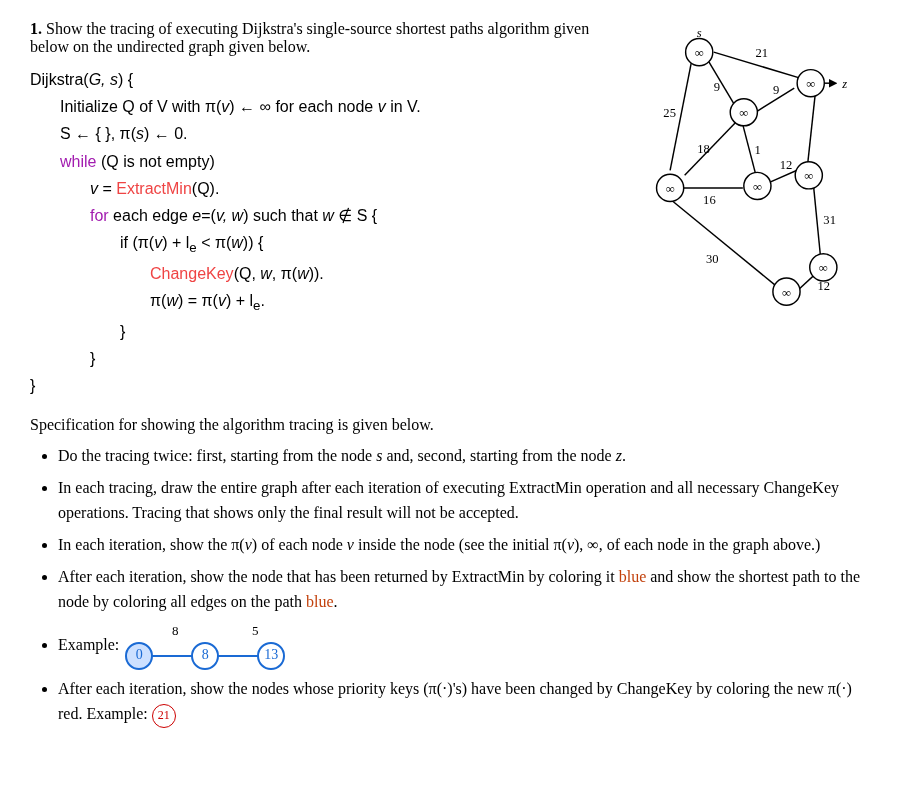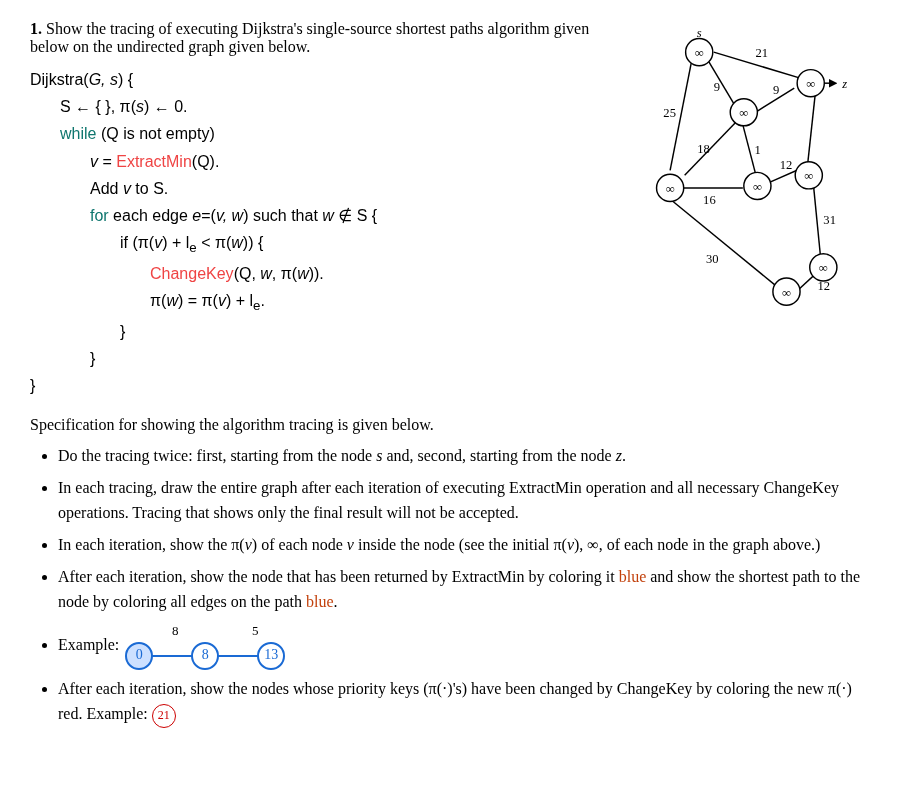--- a/index.html
+++ b/index.html
@@ -119,42 +119,42 @@
       width: 24px;
       height: 24px;
       font-size: 12px;
       color: #cc0000;
       background: #fff;
     }
     .pi-notation {
       font-style: italic;
     }
     .keyword-blue {
-      color: #0f766e;
+      color: #a21caf;
     }
     .keyword-red {
       color: #ef4444;
     }
   </style>
 </head>
 <body>
 
 <div class="main-question">
   <div class="question-text-block">
     <p>
       <span class="question-number">1.</span>
       Show the tracing of executing Dijkstra's single-source shortest paths algorithm given below on the undirected graph given below.
     </p>
 
     <div class="algo-block">
       <span class="algo-line">Dijkstra(<span class="pi-notation">G, s</span>) {</span>
+      <span class="algo-line indent1">Initialize Q of V with π(<span class="pi-notation">v</span>) ← ∞ for each node <span class="pi-notation">v</span> in V.</span>
       <span class="algo-line indent1">S ← { }, π(<span class="pi-notation">s</span>) ← 0.</span>
       <span class="algo-line indent1"><span class="keyword-blue">while</span> (Q is not empty)</span>
       <span class="algo-line indent2"><span class="pi-notation">v</span> = <span class="keyword-red">ExtractMin</span>(Q).</span>
-      <span class="algo-line indent2">Add <span class="pi-notation">v</span> to S.</span>
       <span class="algo-line indent2"><span class="keyword-blue">for</span> each edge <span class="pi-notation">e</span>=(<span class="pi-notation">v, w</span>) such that <span class="pi-notation">w</span> ∉ S {</span>
       <span class="algo-line indent3">if (π(<span class="pi-notation">v</span>) + l<sub>e</sub> &lt; π(<span class="pi-notation">w</span>)) {</span>
       <span class="algo-line indent4"><span class="keyword-red">ChangeKey</span>(Q, <span class="pi-notation">w</span>, π(<span class="pi-notation">w</span>)).</span>
       <span class="algo-line indent4">π(<span class="pi-notation">w</span>) = π(<span class="pi-notation">v</span>) + l<sub>e</sub>.</span>
       <span class="algo-line indent3">}</span>
       <span class="algo-line indent2">}</span>
       <span class="algo-line">}</span>
     </div>
   </div>
 

